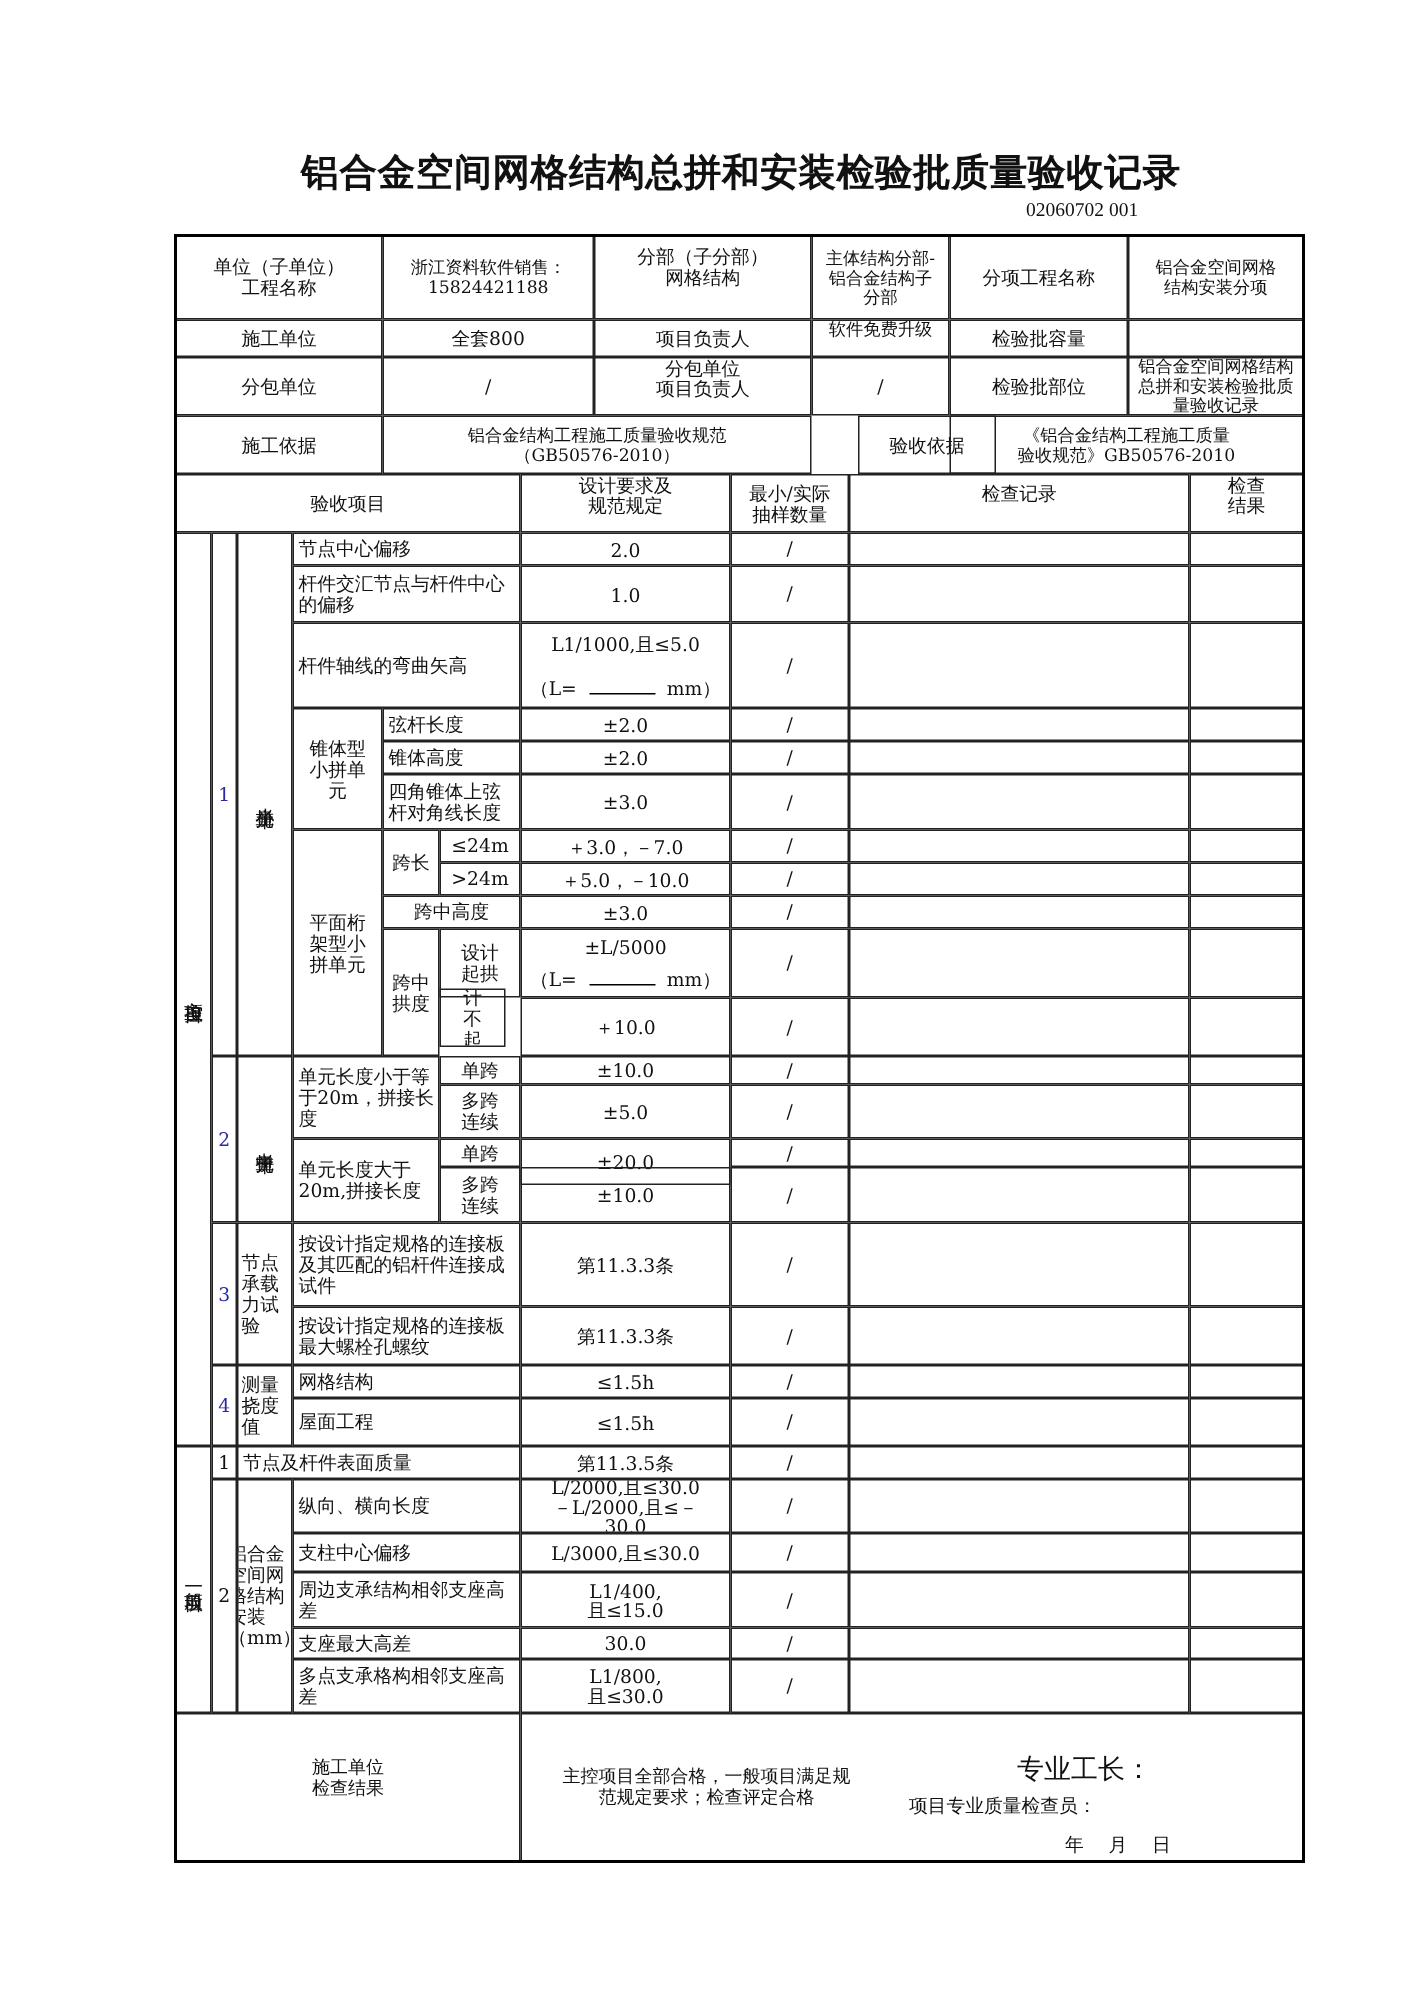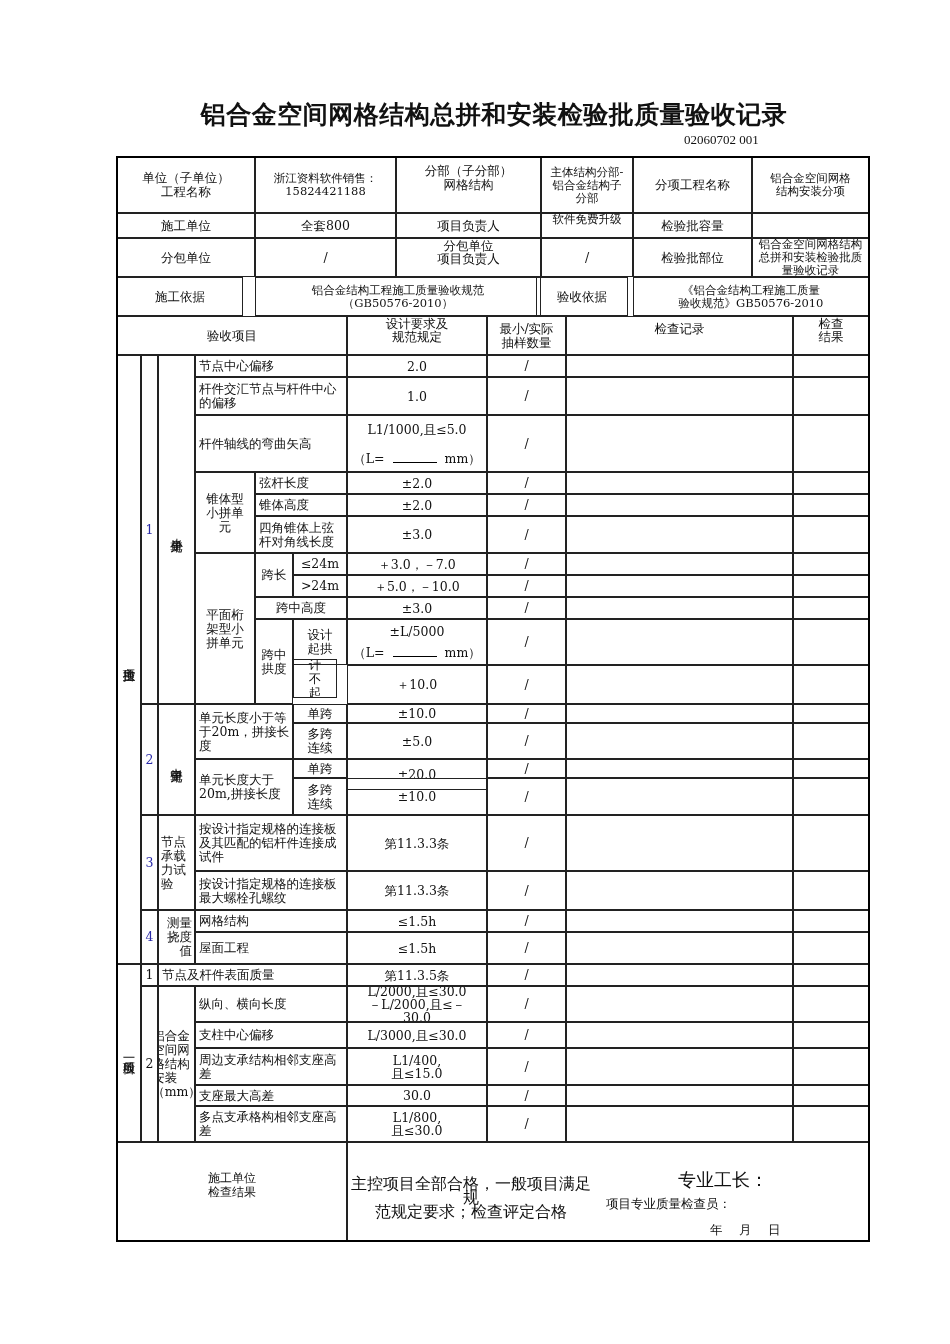--- a/index.html
+++ b/index.html
@@ -38,24 +38,24 @@
 <div class="c" style="left:752px;top:213px;width:117px;height:25px"></div>
 
 <div class="c" style="left:117px;top:238px;width:138px;height:39px">分包单位</div>
 <div class="c" style="left:255px;top:238px;width:141px;height:39px">/</div>
 <div class="c" style="left:396px;top:238px;width:145px;height:39px;white-space:pre-line;line-height:13px;align-items:flex-start">分包单位
 项目负责人</div>
 <div class="c" style="left:541px;top:238px;width:92px;height:39px">/</div>
 <div class="c" style="left:633px;top:238px;width:119px;height:39px">检验批部位</div>
 <div class="c small" style="left:752px;top:238px;width:117px;height:39px;padding:0 5px;align-items:center">铝合金空间网格结构总拼和安装检验批质量验收记录</div>
 
-<div class="c" style="left:117px;top:277px;width:126px;height:39px">施工依据</div>
+<div class="c" style="left:117px;top:277px;width:138px;height:39px">施工依据</div>
 <div class="c small" style="left:255px;top:277px;width:286px;height:39px;white-space:pre-line">铝合金结构工程施工质量验收规范
 （GB50576-2010）</div>
-<div class="c" style="left:536px;top:277px;width:92px;height:39px">验收依据</div>
+<div class="c" style="left:572px;top:277px;width:92px;height:39px">验收依据</div>
 <div class="c small" style="left:633px;top:277px;width:236px;height:39px;white-space:pre-line">《铝合金结构工程施工质量
 验收规范》GB50576-2010</div>
 
 <div class="c" style="left:117px;top:316px;width:230px;height:39px">验收项目</div>
 <div class="c" style="left:347px;top:316px;width:140px;height:39px;white-space:pre-line;line-height:13px;align-items:flex-start">设计要求及
 规范规定</div>
 <div class="c" style="left:487px;top:316px;width:79px;height:39px;white-space:pre-line">最小/实际
 抽样数量</div>
 <div class="c" style="left:566px;top:316px;width:227px;height:39px;align-items:flex-start;padding-top:5px">检查记录</div>
 <div class="c" style="left:793px;top:316px;width:76px;height:39px;white-space:pre-line;line-height:13px;align-items:flex-start">检查
@@ -63,21 +63,21 @@
 
 <div class="c v" style="left:117px;top:355px;width:24px;height:609px">主控项目</div>
 
 <div class="c num" style="left:141px;top:355px;width:17px;height:349px">1</div>
 <div class="c v" style="left:158px;top:355px;width:37px;height:349px">小拼单元</div>
 <div class="c num" style="left:141px;top:704px;width:17px;height:111px">2</div>
 <div class="c v" style="left:158px;top:704px;width:37px;height:111px">中拼单元</div>
 <div class="c num" style="left:141px;top:815px;width:17px;height:95px">3</div>
 <div class="c" style="left:158px;top:815px;width:37px;height:95px;padding:0 2px;text-align:left">节点承载力试验</div>
 <div class="c num" style="left:141px;top:910px;width:17px;height:54px">4</div>
-<div class="c" style="left:158px;top:910px;width:37px;height:54px;padding:0 2px;text-align:right">测量挠度值</div>
+<div class="c" style="left:158px;top:910px;width:37px;height:54px;padding:0 2px;text-align:left">测量挠度值</div>
 
 <div class="c" style="left:195px;top:472px;width:60px;height:81px;padding:0 6px">锥体型小拼单元</div>
 <div class="c" style="left:195px;top:553px;width:60px;height:151px;padding:0 6px">平面桁架型小拼单元</div>
 <div class="c" style="left:255px;top:553px;width:38px;height:44px">跨长</div>
 <div class="c" style="left:255px;top:619px;width:38px;height:85px;padding:0 2px">跨中拱度</div>
 <div class="c l" style="left:195px;top:704px;width:98px;height:55px">单元长度小于等于20m，拼接长度</div>
 <div class="c l" style="left:195px;top:759px;width:98px;height:56px">单元长度大于20m,拼接长度</div>
 
 <div class="c l" style="left:195px;top:355px;width:152px;height:22px">节点中心偏移</div>
 <div class="c l" style="left:195px;top:377px;width:152px;height:38px">杆件交汇节点与杆件中心的偏移</div>
@@ -216,20 +216,20 @@
     <div class="c" style="left: 347px; top: 1106px; width: 140px; height: 36px; white-space: pre-line; line-height: 13px;">L1/800,
 且≤30.0</div>
     <div class="c" style="left: 487px; top: 1106px; width: 79px; height: 36px;">/</div>
     <div class="c" style="left: 566px; top: 1106px; width: 227px; height: 36px;"></div>
     <div class="c" style="left: 793px; top: 1106px; width: 76px; height: 36px;"></div>
   </div>
 
 <div class="c" style="left:117px;top:1142px;width:230px;height:100px;white-space:pre-line;line-height:14px;align-items:flex-start;padding-top:28px;font-size:12px">施工单位
 检查结果</div>
 <div class="c" style="left:347px;top:1142px;width:522px;height:100px;display:block">
-  <div style="position:absolute;left:0;top:34px;width:246px;text-align:center;white-space:pre-line;font-size:16px;line-height:14px">主控项目全部合格，一般项目满足规
+  <div style="position:absolute;left:0;top:34px;width:246px;text-align:center;white-space:pre-line;font-size:12px;line-height:14px">主控项目全部合格，一般项目满足规
 范规定要求；检查评定合格</div>
   <div style="position:absolute;left:330px;top:30px;font-size:18px">专业工长：</div>
   <div style="position:absolute;left:258px;top:54px;font-size:12.5px">项目专业质量检查员：</div>
   <div style="position:absolute;left:362px;top:80px;font-size:12.5px;letter-spacing:2px">年　月　日</div>
 </div>
 
 <div class="frame"></div>
 
 </body></html>

